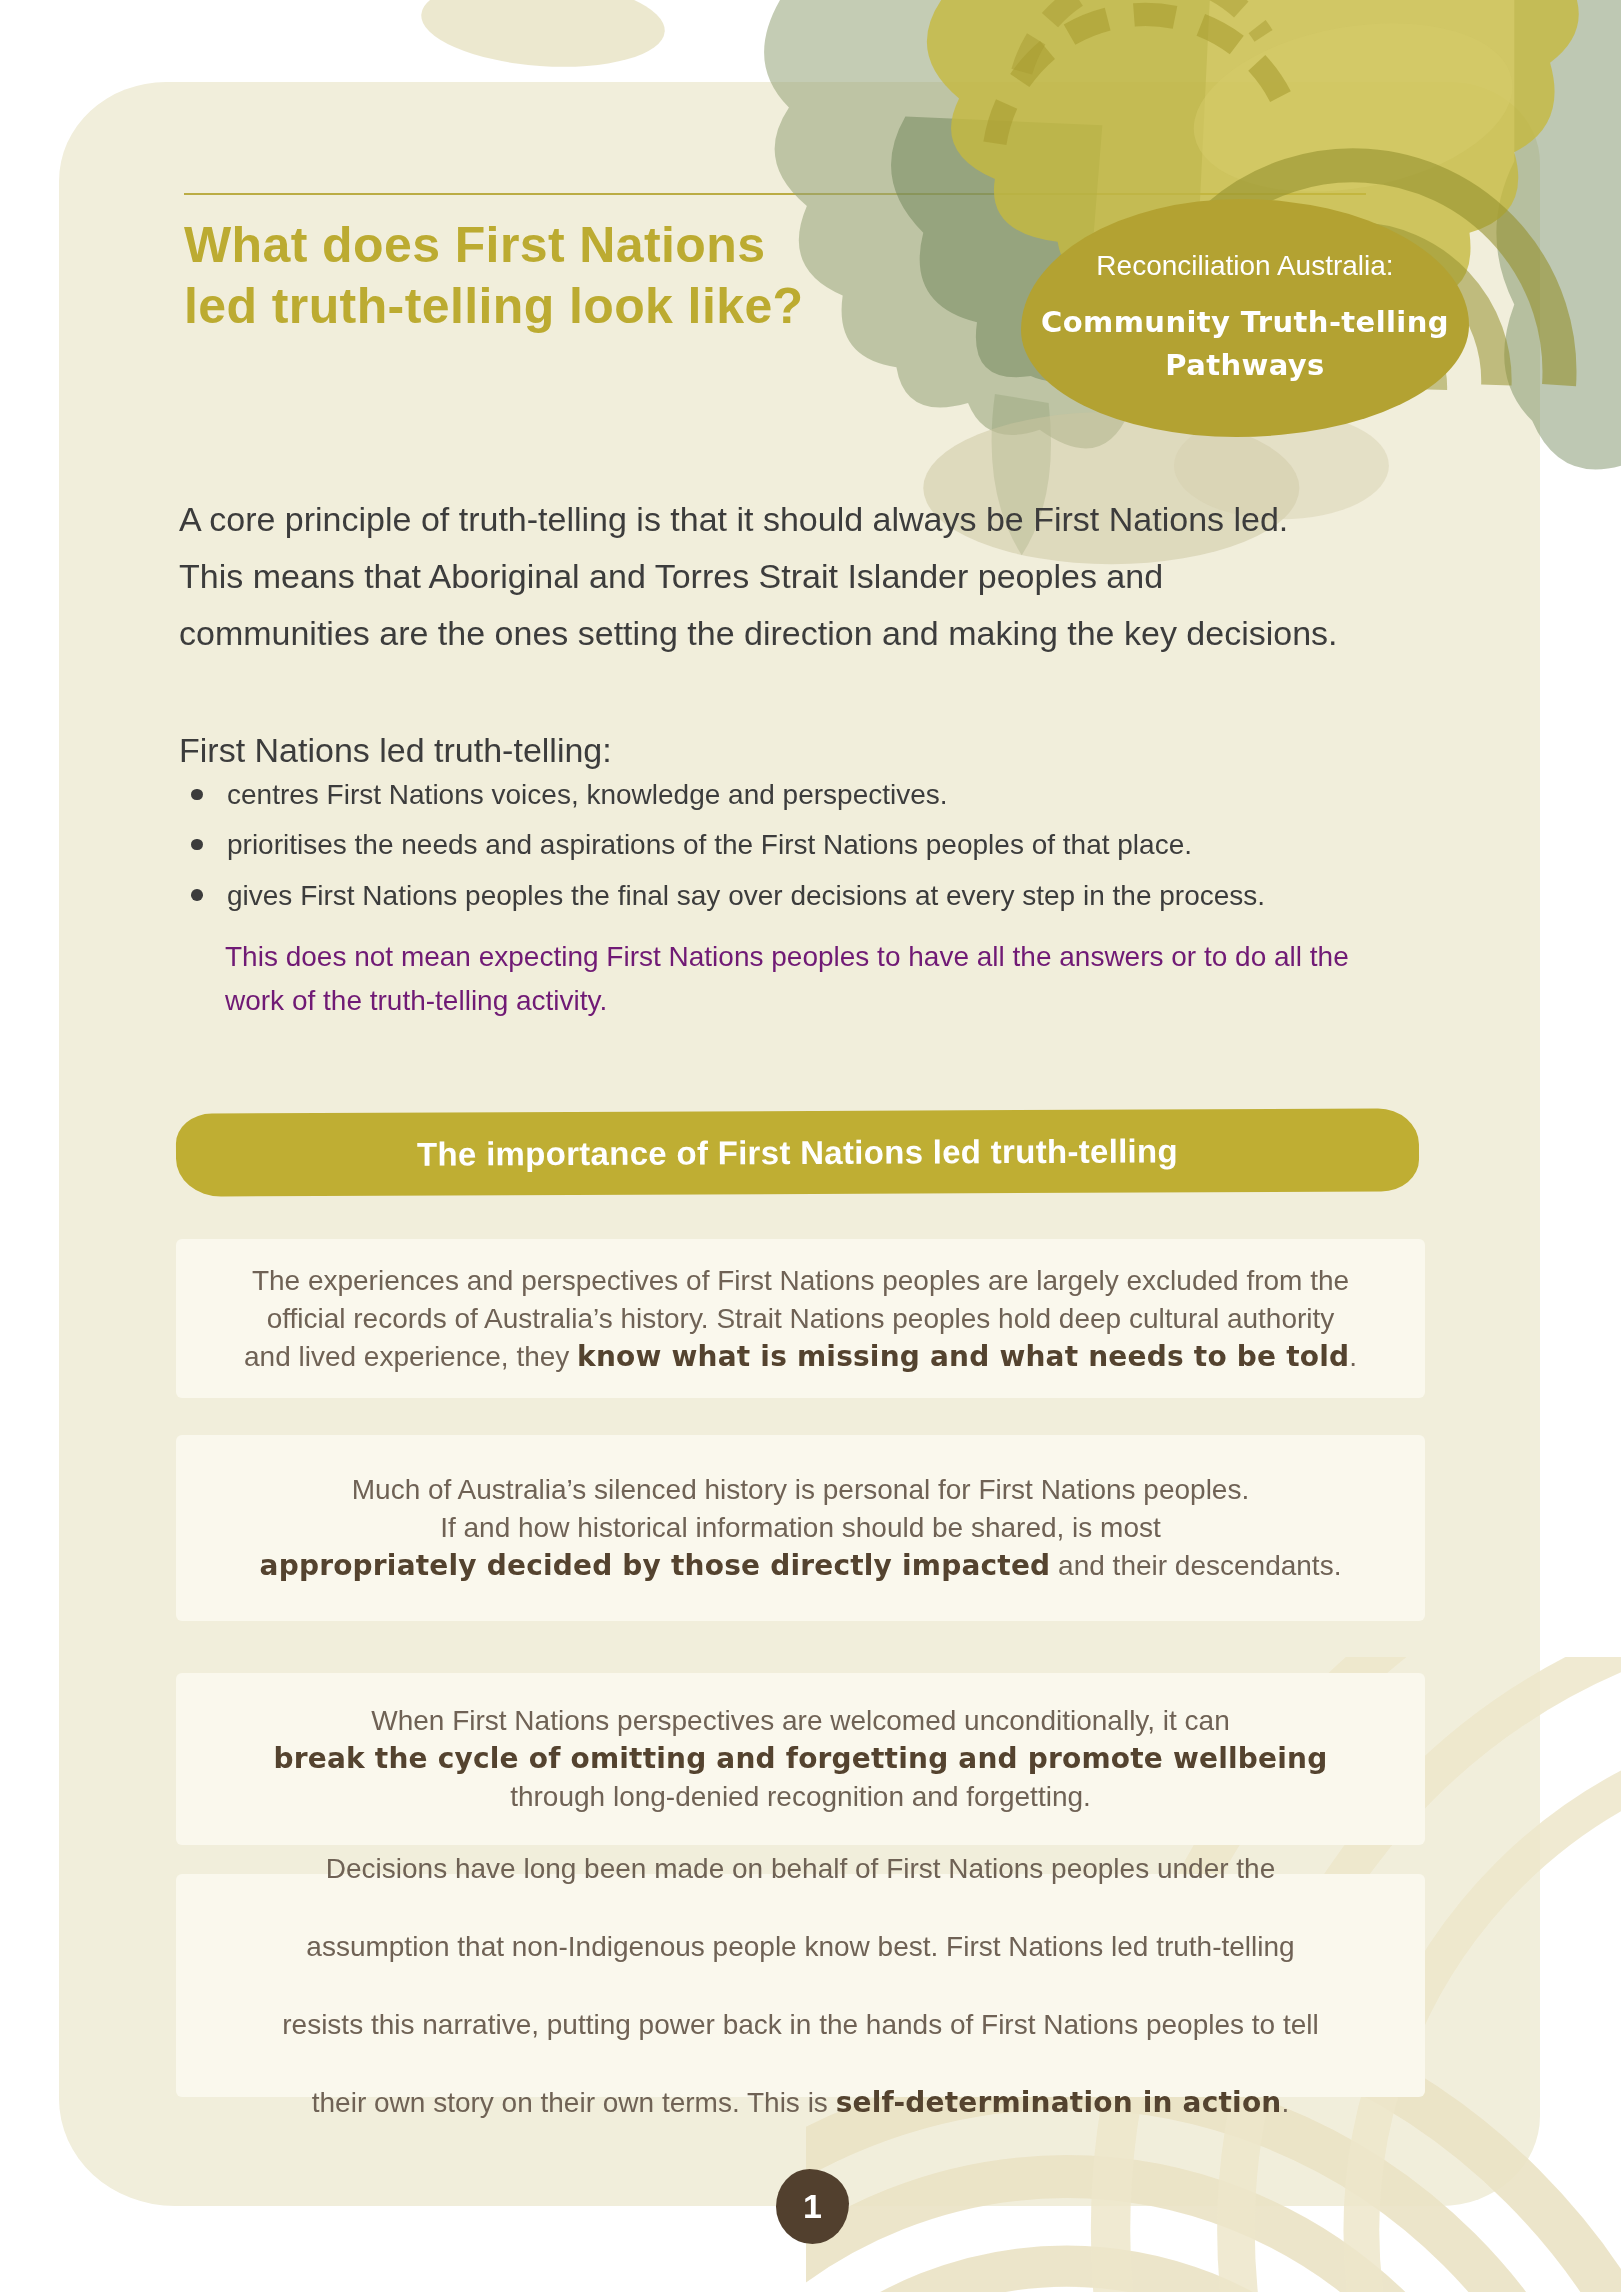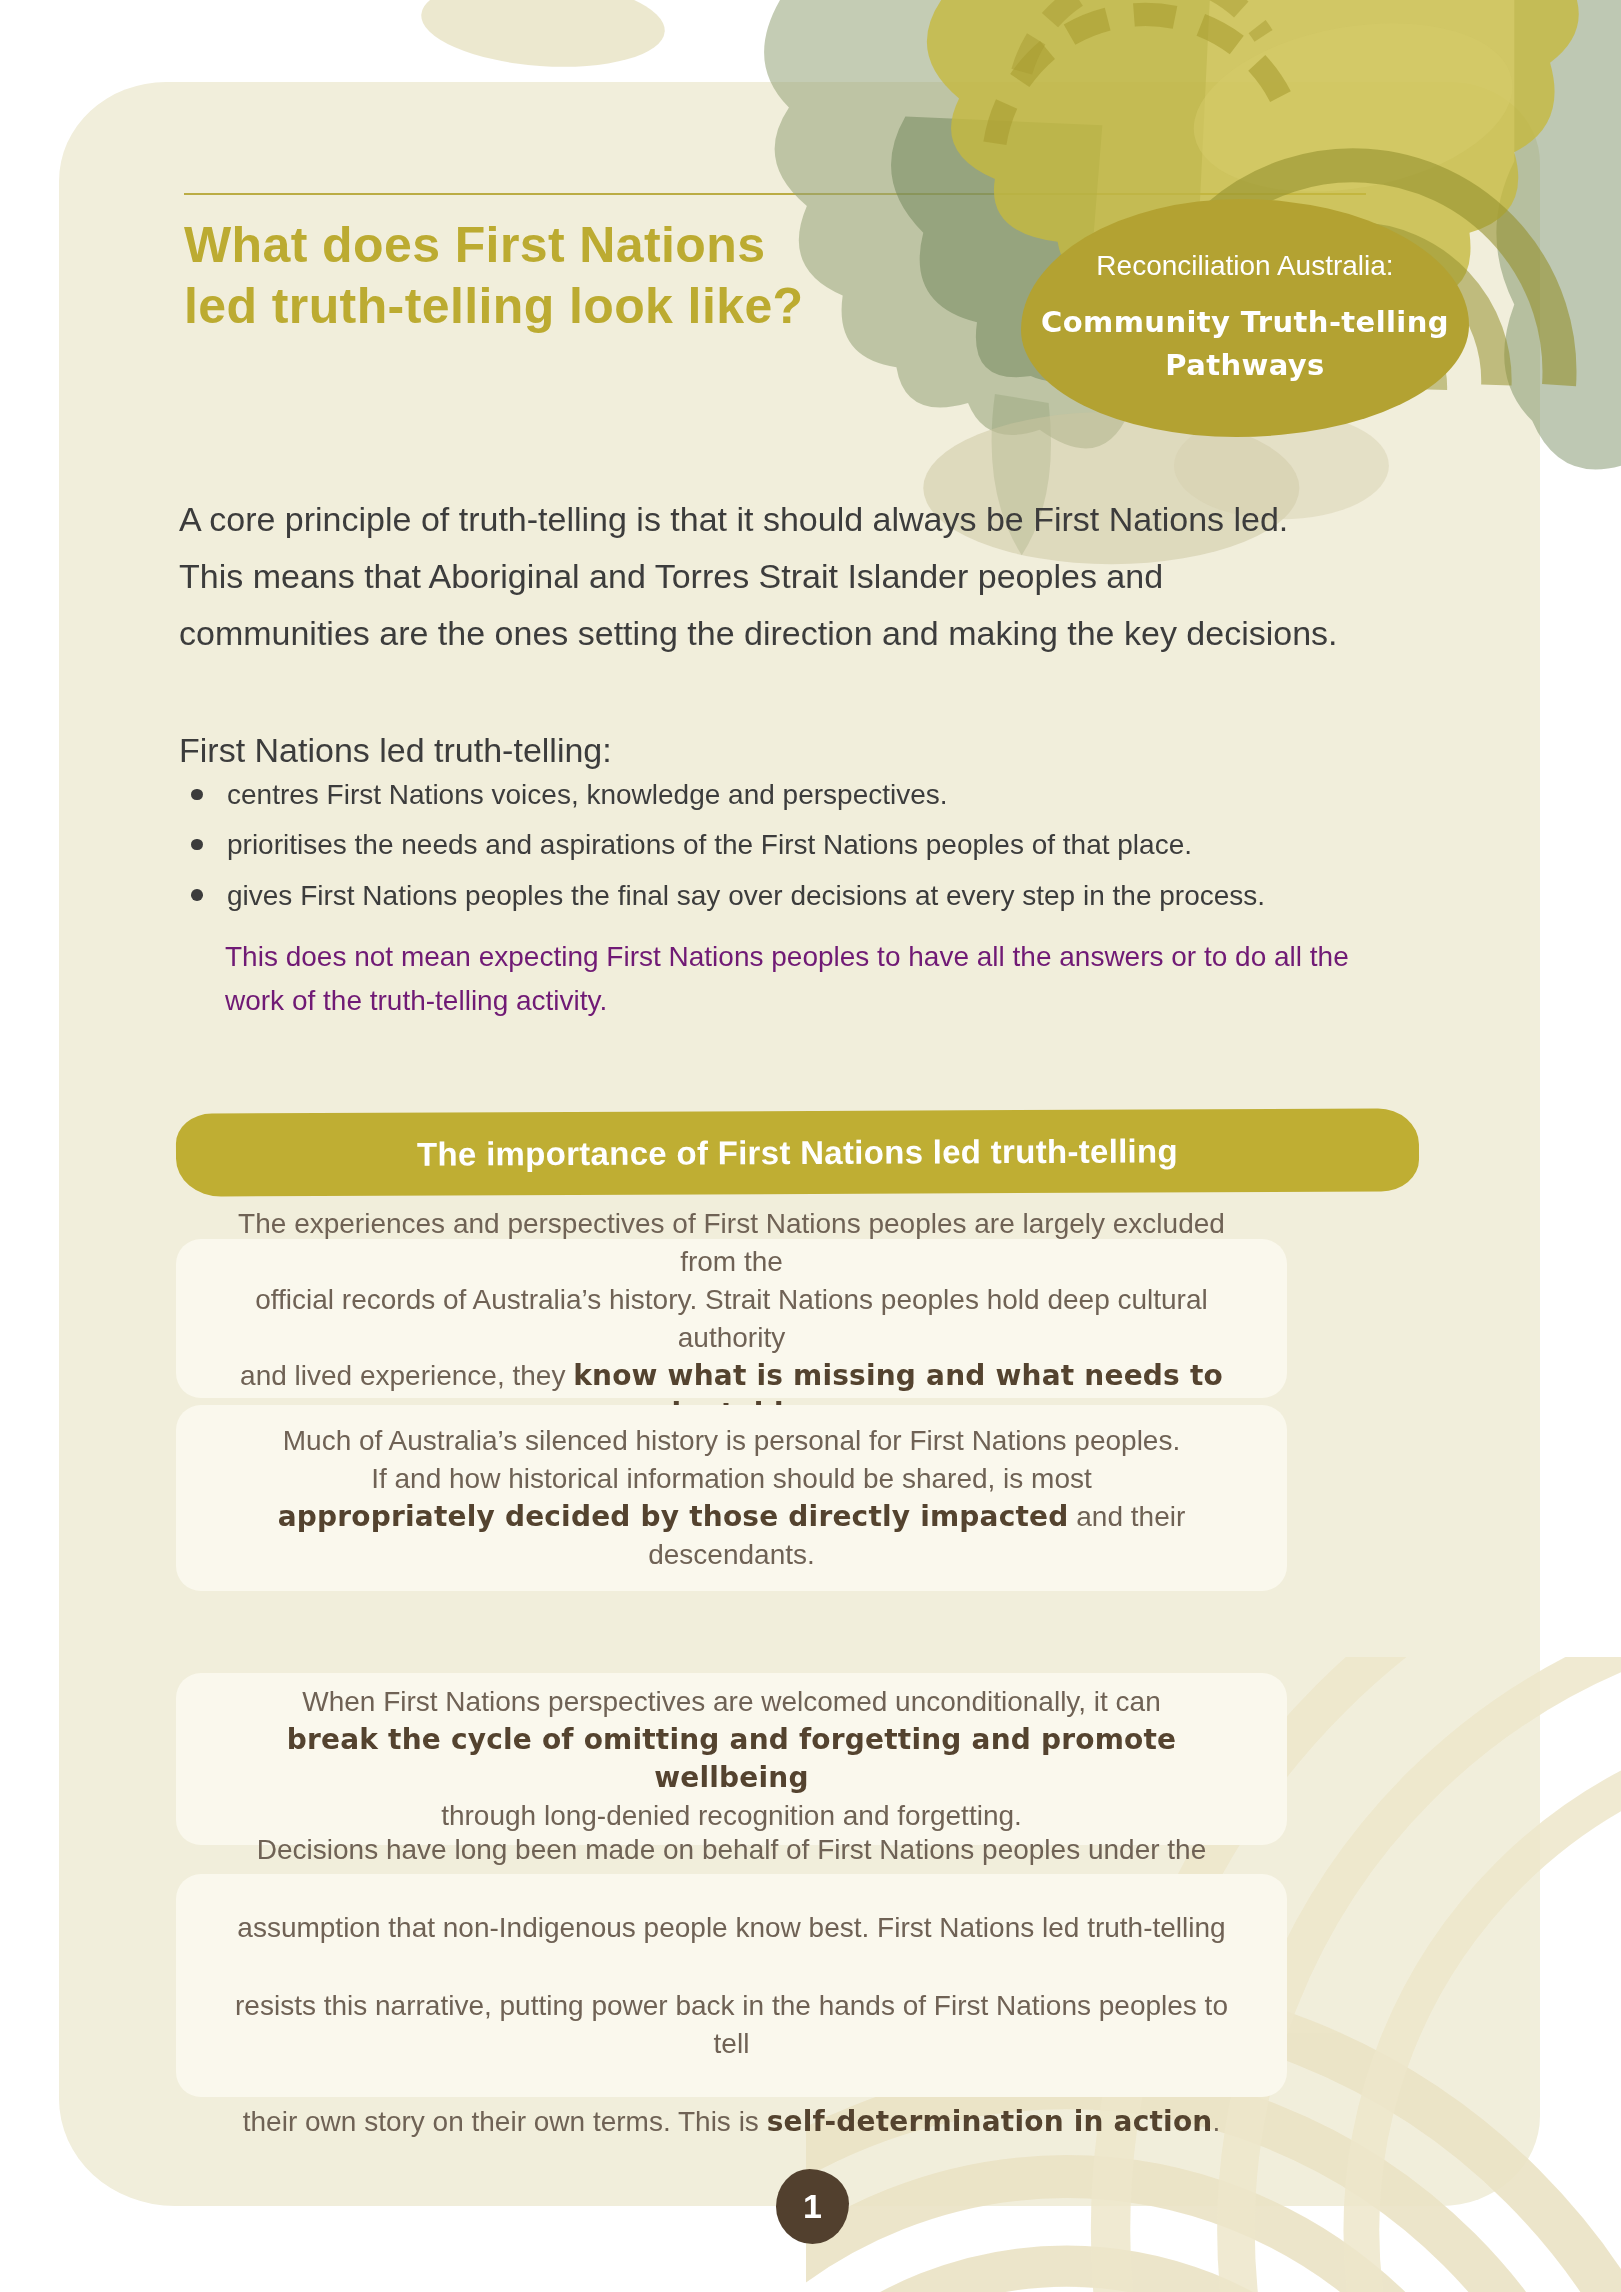--- a/index.html
+++ b/index.html
@@ -33,26 +33,26 @@
          margin-bottom:14.3px;}
   ul.bullets li::before{content:"";position:absolute;left:7.2px;top:11.6px;width:11.6px;height:11.6px;
          border-radius:50%;background:#3c3c3c;}
   .outro{position:absolute;left:179px;top:935px;font-size:28px;line-height:44px;color:#701a75;margin-left:46px;}
   
   .banner{position:absolute;left:176px;top:1111px;width:1243px;height:83px;background:#bfae33;
          border-radius:36px 41px 38px 45px / 30px 36px 32px 38px;transform:rotate(-.25deg);
          display:flex;align-items:center;justify-content:center;color:#ffffff;font-size:33px;
          font-weight:700;letter-spacing:0.3px;}
   
-  .card{position:absolute;left:176px;width:1111px;background:#faf8ed;border-radius:25px;
+  .card{position:absolute;left:176px;width:1249px;background:#faf8ed;border-radius:6px;
         display:flex;flex-direction:column;align-items:center;justify-content:center;
         text-align:center;color:#6f6255;font-size:28px;line-height:38px;padding:0 43px;
         box-sizing:border-box;}
   .card1{top:1239px;height:159px;}
-  .card2{top:1405px;height:186px;}
+  .card2{top:1435px;height:186px;}
   .card3{top:1673px;height:172px;}
   .card4{top:1874px;height:223px;gap:40px;}
   .tline{display:block;}
   .accent{font-family:"DejaVu Sans",sans-serif;font-weight:800;color:#54432f;letter-spacing:0.2px;}
   
   .pagenum{position:absolute;left:776px;top:2169px;width:73px;height:75px;background:#52402e;
         border-radius:46% 54% 50% 50% / 50% 46% 54% 50%;display:flex;align-items:center;
         justify-content:center;color:#ffffff;font-size:34px;font-weight:700;}
 </style>
 </head>

